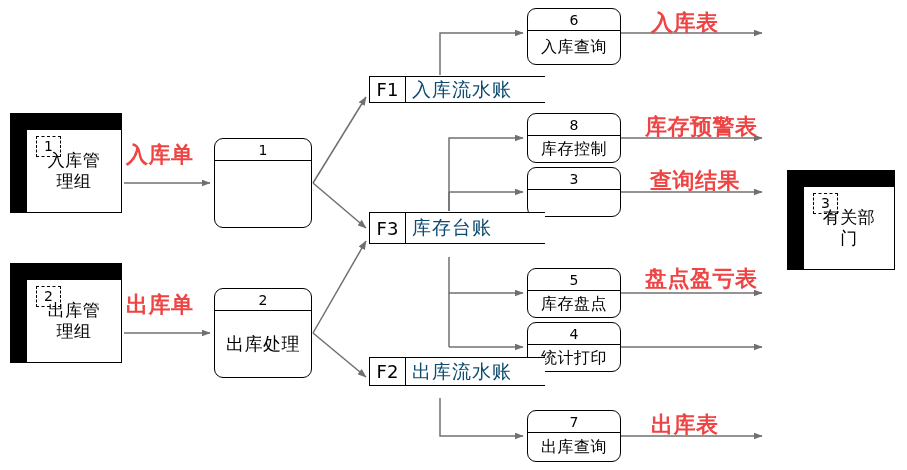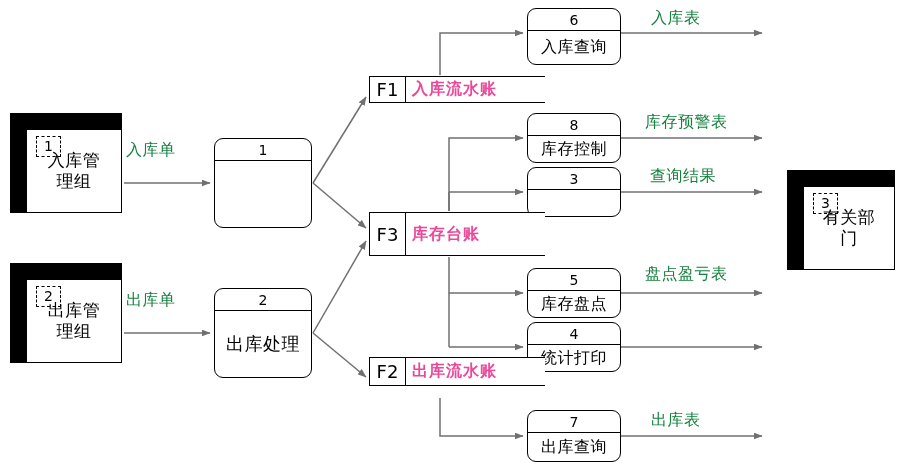--- a/index.html
+++ b/index.html
@@ -121,33 +121,33 @@
     font-size: 18px;
     color: #000000;
   }
   .store .sname {
     position: absolute;
     left: 42px;
     top: 0;
     bottom: 0;
     display: flex;
     align-items: center;
-    font-size: 16px;
-    font-weight: bold;
-    color: #ec4899;
+    font-size: 19px;
+    font-weight: normal;
+    color: #0c4a6e;
     letter-spacing: 1px;
     white-space: nowrap;
   }
 
   
   .flabel {
     position: absolute;
-    font-size: 16px;
-    font-weight: normal;
-    color: #15803d;
+    font-size: 22px;
+    font-weight: bold;
+    color: #ef4444;
     white-space: nowrap;
     letter-spacing: 0.5px;
   }
 </style>
 </head>
 <body>
 
 <div id="canvas">
 
   <svg id="wires" viewBox="0 0 907 470" xmlns="http://www.w3.org/2000/svg">
@@ -254,21 +254,21 @@
   <div class="process" style="left:527px; top:410px; width:94px; height:52px;">
     <div class="pnum">7</div>
     <div class="plabel">出库查询</div>
   </div>
 
   <div class="store" style="left:369px; top:76px; width:176px; height:27px;">
     <div class="sid">F1</div>
     <div class="sname">入库流水账</div>
   </div>
 
-  <div class="store" style="left:369px; top:212px; width:176px; height:44px;">
+  <div class="store" style="left:369px; top:212px; width:176px; height:32px;">
     <div class="sid">F3</div>
     <div class="sname">库存台账</div>
   </div>
 
   <div class="store" style="left:369px; top:357px; width:176px; height:29px;">
     <div class="sid">F2</div>
     <div class="sname">出库流水账</div>
   </div>
 
   <div class="flabel" style="left:126px; top:140px;">入库单</div>

